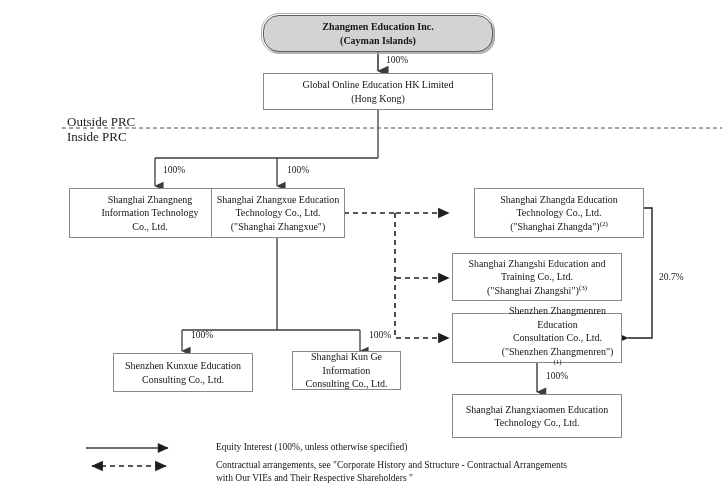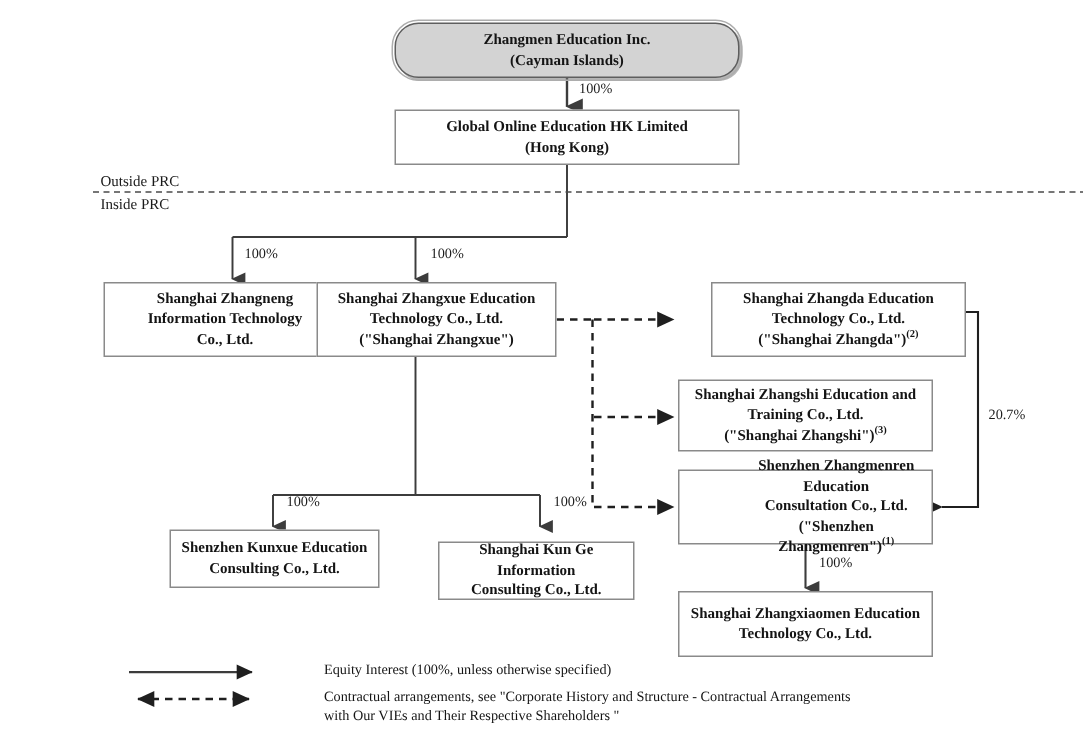--- a/index.html
+++ b/index.html
@@ -30,42 +30,41 @@
     border: 1px solid #8a8a8a;
     background: #ffffff;
     display: flex;
     align-items: center;
     justify-content: center;
     text-align: center;
     font-size: 10px;
     line-height: 13.5px;
     padding: 2px 4px;
     color: #141414;
-    font-weight: bold;
   }
   .node-root {
     border: 1px solid #5e5e5e;
     outline: 1px solid #adadad;
     outline-offset: 1px;
     background: #d3d3d3;
     font-weight: bold;
     box-shadow: 2px 2px 0 rgba(120,120,120,0.55);
   }
   .node-text { display: block; width: 100%; }
   .node-text sup { font-size: 7px; vertical-align: super; line-height: 0; }
   .edge-label {
     position: absolute;
     font-size: 9.5px;
     line-height: 11px;
     color: #1a1a1a;
     white-space: nowrap;
   }
   .prc-label {
     position: absolute;
-    font-size: 10px;
+    font-size: 13px;
     line-height: 11px;
     color: #1a1a1a;
     white-space: nowrap;
   }
   .legend-text {
     position: absolute;
     font-size: 9.5px;
     line-height: 13px;
     color: #141414;
     white-space: nowrap;
@@ -143,21 +142,21 @@
   </div>
 
   <div class="node" style="left:69px; top:188px; width:162px; height:50px;">
     <span class="node-text">
       <span>Shanghai Zhangneng</span><br>
       <span>Information Technology</span><br>
       <span>Co., Ltd.</span>
     </span>
   </div>
 
-  <div class="node" style="left:211px; top:188px; width:160px; height:50px;">
+  <div class="node" style="left:211px; top:188px; width:134px; height:50px;">
     <span class="node-text">
       <span>Shanghai Zhangxue Education</span><br>
       <span>Technology Co., Ltd.</span><br>
       <span>("Shanghai Zhangxue")</span>
     </span>
   </div>
 
   <div class="node" style="left:452px; top:188px; width:170px; height:50px;margin-left:22px;">
     <span class="node-text">
       <span>Shanghai Zhangda Education</span><br>
@@ -182,21 +181,21 @@
     </span>
   </div>
 
   <div class="node" style="left:113px; top:353px; width:140px; height:39px;align-items:center;">
     <span class="node-text">
       <span>Shenzhen Kunxue Education</span><br>
       <span>Consulting Co., Ltd.</span>
     </span>
   </div>
 
-  <div class="node" style="left:292px; top:361px; width:131px; height:39px;align-items:center;">
+  <div class="node" style="left:292px; top:351px; width:109px; height:39px;align-items:center;">
     <span class="node-text">
       <span>Shanghai Kun Ge Information</span><br>
       <span>Consulting Co., Ltd.</span>
     </span>
   </div>
 
   <div class="node" style="left:452px; top:394px; width:170px; height:44px;">
     <span class="node-text">
       <span>Shanghai Zhangxiaomen Education</span><br>
       <span>Technology Co., Ltd.</span>

